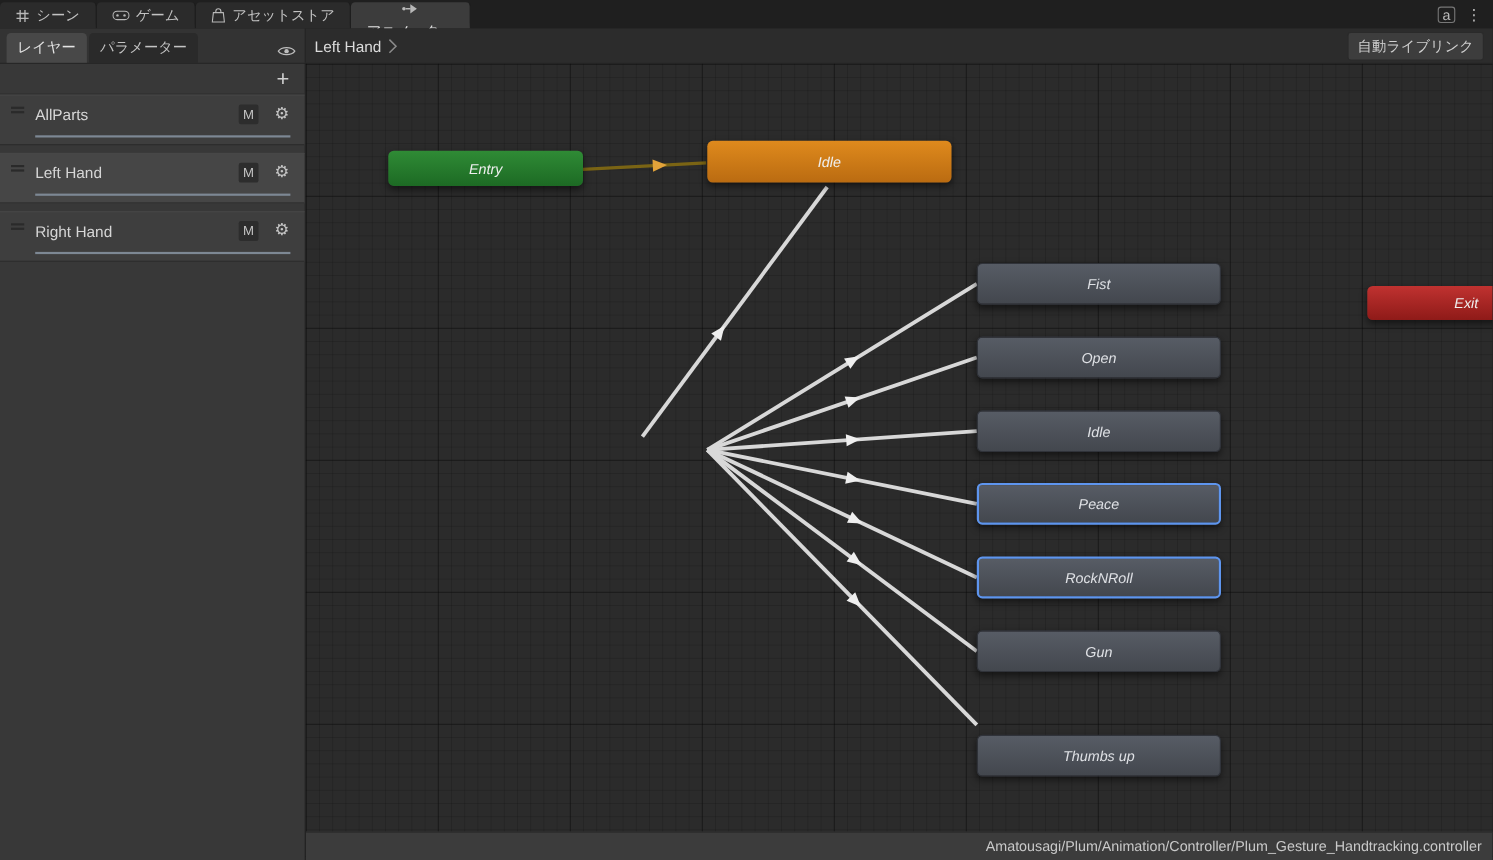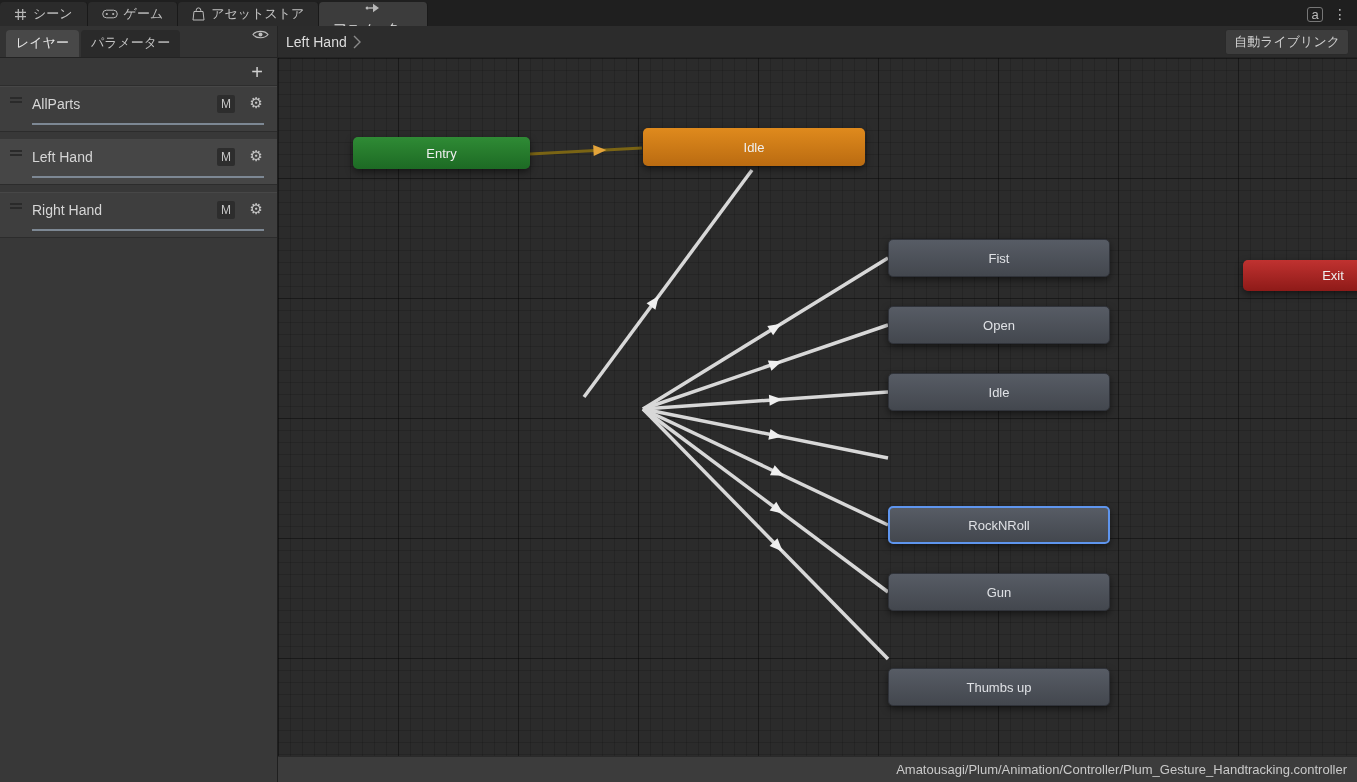--- a/index.html
+++ b/index.html
@@ -17,21 +17,21 @@
   .wtab.active { background:#3c3c3c; color:#e0e0e0;flex-direction:column; }
   .ticon { display:inline-flex; align-items:center; }
   .tabbar-right { display:flex; align-items:center; gap:10px; padding:0 10px 4px 0; }
   .acct { color:#bbb; font-size:13px; border:1px solid #777; border-radius:3px;
     width:16px; height:15px; display:inline-flex; align-items:center; justify-content:center; line-height:1; }
   .kebab { color:#bbb; font-size:14px; }
 
   
   .toolbar { height:32px; background:#2e2e2e; display:flex; flex:0 0 auto;
     border-bottom:1px solid #232323; }
-  .toolbar-left { width:278px; display:flex; align-items:flex-start; justify-content:space-between;
+  .toolbar-left { width:278px; display:flex; align-items:flex-end; justify-content:space-between;
     background:#333; border-right:1px solid #232323; padding:0 8px 0 6px; }
   .ptabs { display:flex; gap:2px; height:100%; align-items:flex-end; }
   .ptab { font-size:13px; color:#c4c4c4; padding:4px 10px 5px; background:#2a2a2a;
     border-top-left-radius:4px; border-top-right-radius:4px; }
   .ptab.active { background:#484848; color:#e4e4e4; }
   .toolbar-right { flex:1; display:flex; align-items:center; justify-content:space-between;
     background:#2c2c2c; padding:0 8px; }
   .breadcrumb { display:flex; align-items:center; gap:6px; color:#dcdcdc; font-size:14px; }
   .auto-link { font-size:13px; color:#cfcfcf; background:#3d3d3d; border:1px solid #2a2a2a;
     border-radius:3px; padding:3px 8px; cursor:default; }
@@ -62,21 +62,21 @@
     background-image:
       linear-gradient(rgba(0,0,0,.32) 1px, transparent 1px),
       linear-gradient(90deg, rgba(0,0,0,.32) 1px, transparent 1px),
       linear-gradient(rgba(0,0,0,.14) 1px, transparent 1px),
       linear-gradient(90deg, rgba(0,0,0,.14) 1px, transparent 1px);
     background-size:120px 120px, 120px 120px, 12px 12px, 12px 12px; }
   .graph svg.wires { position:absolute; left:0; top:0; width:100%; height:100%; }
   .nodes { position:absolute; inset:0; }
   .node { position:absolute; border-radius:5px; display:flex; align-items:center;
     justify-content:center; font-size:13px; color:#efefef; box-shadow:0 3px 7px rgba(0,0,0,.5);
-    cursor:default; }
+    cursor:default;font-style:italic; }
   .node.state   { background:linear-gradient(#575c65,#43474e); border:1px solid #30333a; color:#dfe1e5; }
   .node.state.selected { border:2px solid #5e95ee; }
   .node.entry   { background:linear-gradient(#2f8b35,#1d6a24); }
   .node.default { background:linear-gradient(#df8a1d,#ba6b11); }
   .node.anystate{ background:linear-gradient(#5aa68e,#41806c); }
   .node.exit    { background:linear-gradient(#c03230,#8e1a18); }
 
   .statusbar { position:absolute; left:0; right:0; bottom:0; height:26px; background:#3c3c3c;
     border-top:1px solid #2a2a2a; display:flex; align-items:center; justify-content:flex-end;
     padding-right:10px; color:#c9c9c9; font-size:13px; z-index:5; }
@@ -207,20 +207,21 @@
           <polygon points="-6,-5.5 7,0 -6,5.5" transform="translate(499.75 451.65) rotate(36.75747964848113)" fill="#efefef"></polygon>
           <line x1="365" y1="351" x2="610" y2="601" stroke="#d8d8d8" stroke-width="3.5"></line>
           <polygon points="-6,-5.5 7,0 -6,5.5" transform="translate(499.75 488.5) rotate(45.57872556560777)" fill="#efefef"></polygon>
         </svg>
       <div class="nodes">
           <div class="node entry" style="left: 75px; top: 79px; width: 177px; height: 32px;">Entry</div>
           <div class="node default" style="left: 365px; top: 70px; width: 222px; height: 38px;">Idle</div>
           <div class="node state" style="left: 610px; top: 181px; width: 222px; height: 38px;">Fist</div>
           <div class="node state" style="left: 610px; top: 248px; width: 222px; height: 38px;">Open</div>
           <div class="node state" style="left: 610px; top: 315px; width: 222px; height: 38px;">Idle</div>
+          <div class="node state selected" style="left: 610px; top: 381px; width: 222px; height: 38px;">Peace</div>
           <div class="node state selected" style="left: 610px; top: 448px; width: 222px; height: 38px;">RockNRoll</div>
           <div class="node state" style="left: 610px; top: 515px; width: 222px; height: 38px;">Gun</div>
           <div class="node state" style="left: 610px; top: 582px; width: 222px; height: 38px; margin-top: 28px;">Thumbs up</div>
           <div class="node exit" style="left: 965px; top: 202px; width: 180px; height: 31px;">Exit</div>
         </div>
       <div class="statusbar">
         <span>Amatousagi/Plum/Animation/Controller/Plum_Gesture_Handtracking.controller</span>
       </div>
     </div>
 

